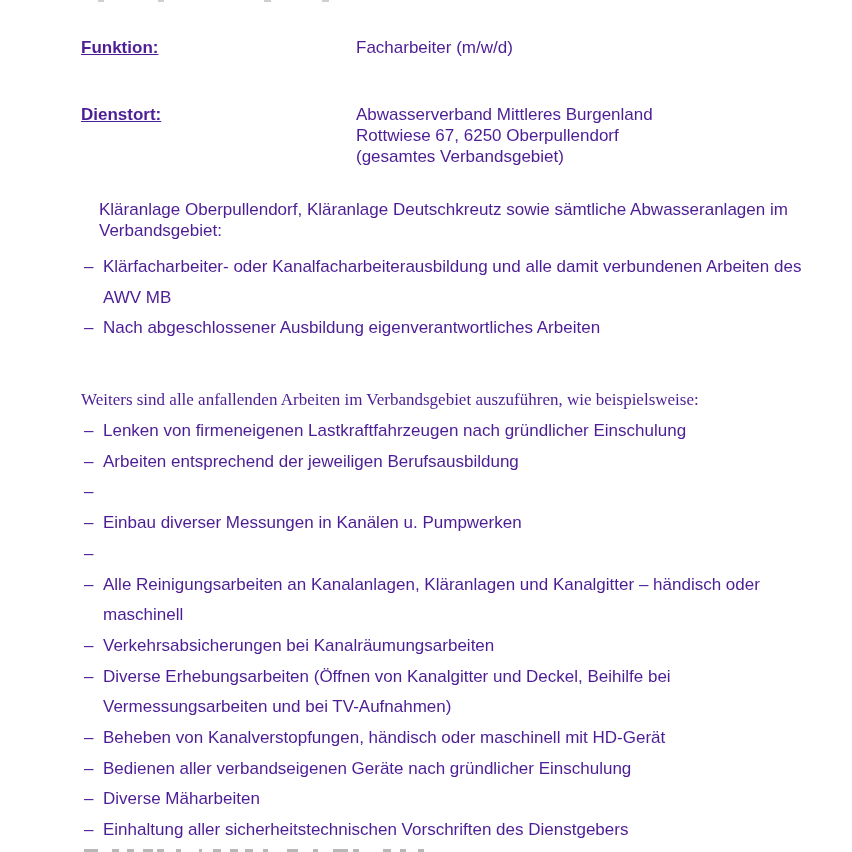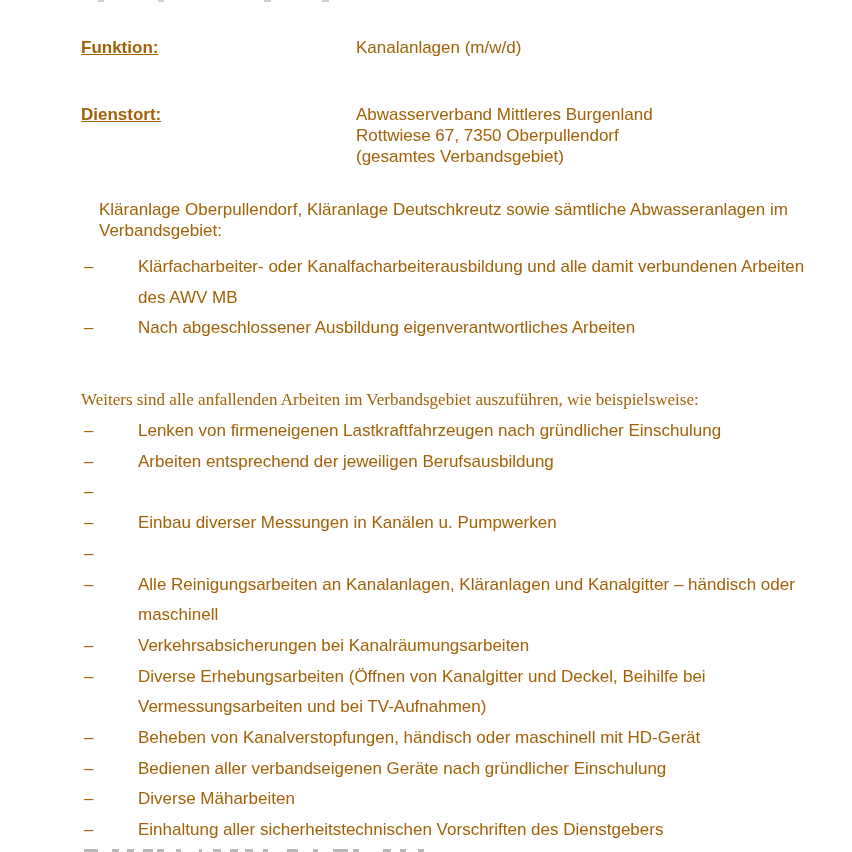--- a/index.html
+++ b/index.html
@@ -8,21 +8,21 @@
     background: #ffffff;
   }
   .page {
     position: relative;
     width: 852px;
     height: 852px;
     background: #ffffff;
     overflow: hidden;
     font-family: "Liberation Sans", "DejaVu Sans", sans-serif;
     font-size: 17px;
-    color: #a16207;
+    color: #4c1d95;
     -webkit-font-smoothing: antialiased;
   }
   .abs { position: absolute; }
 
   
   .field-row {
     left: 81px;
     width: 750px;
     display: flex;
     align-items: flex-start;
@@ -60,21 +60,20 @@
   }
   .bmarker {
     flex: 0 0 22px;
     width: 22px;
     padding-left: 3px;
     box-sizing: border-box;
   }
   .btext {
     flex: 0 1 auto;
     max-width: 720px;
-    margin-left: 35px;
   }
 
   
   .frag-top {
     position: absolute;
     top: 0;
     height: 2px;
     background: #cfcfcf;
   }
   .frag-bottom {
@@ -92,29 +91,29 @@
   <div id="top-frags">
       <div class="frag-top" style="left: 98px; width: 6px;"></div>
       <div class="frag-top" style="left: 158px; width: 6px;"></div>
       <div class="frag-top" style="left: 264px; width: 7px;"></div>
       <div class="frag-top" style="left: 322px; width: 7px;"></div>
     </div>
 
   <div class="abs field-row" style="top:37px;">
     <div class="field-label">Funktion:</div>
     <div class="field-value">
-      <span class="vline">Kanalanlagen (m/w/d)</span>
+      <span class="vline">Facharbeiter (m/w/d)</span>
     </div>
   </div>
 
   <div class="abs field-row" style="top:104px;">
     <div class="field-label">Dienstort:</div>
     <div class="field-value">
       <span class="vline">Abwasserverband Mittleres Burgenland</span>
-      <span class="vline">Rottwiese 67, 7350 Oberpullendorf</span>
+      <span class="vline">Rottwiese 67, 6250 Oberpullendorf</span>
       <span class="vline">(gesamtes Verbandsgebiet)</span>
     </div>
   </div>
 
   <div class="abs para" style="top:199px;margin-left:18px;">Kläranlage Oberpullendorf, Kläranlage Deutschkreutz sowie sämtliche Abwasseranlagen im Verbandsgebiet:</div>
 
   <div class="abs blist" style="top:252px;">
     <div class="bitem">
       <span class="bmarker">–</span>
       <span class="btext">Klärfacharbeiter- oder Kanalfacharbeiterausbildung und alle damit verbundenen Arbeiten des AWV MB</span>

